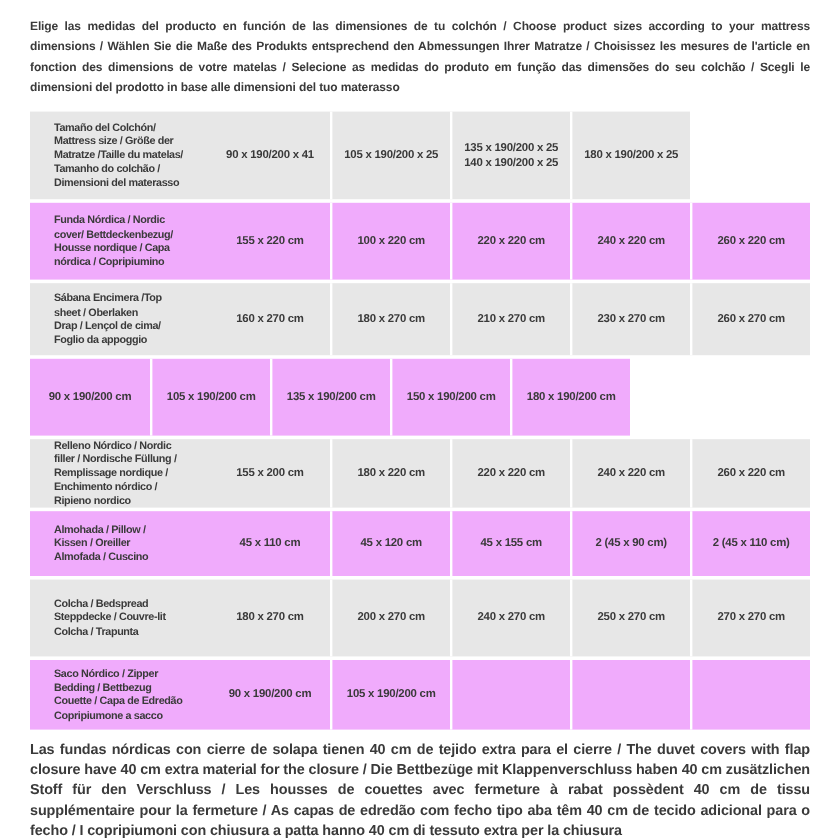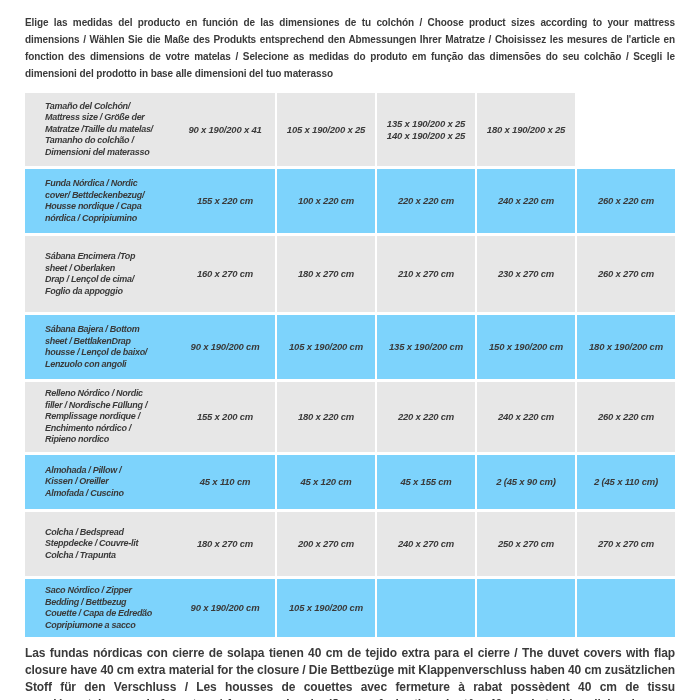--- a/index.html
+++ b/index.html
@@ -35,40 +35,39 @@
   .cell {
     box-sizing: border-box;
     display: flex;
     align-items: center;
     justify-content: center;
     text-align: center;
     font-size: 9.5px;
     line-height: 12px;
     letter-spacing: -0.2px;
     white-space: pre-line;
-    font-style: italic;
   }
   .cell.label {
     width: 150px;
     justify-content: flex-start;
     text-align: left;
     padding-left: 20px;
     font-size: 9px;
     line-height: 11.5px;
     letter-spacing: -0.3px;
   }
   .cell.val { width: 100px; padding: 2px; }
   .cell.val + .cell.val { border-left: 2px solid #ffffff; }
   .row.odd  .cell { background: #e7e7e7; }
-  .row.even .cell { background: #7dd3fc; }
+  .row.even .cell { background: #f0abfc; }
   .row:nth-child(1) .cell { height: 73px; }
   .row:nth-child(2) .cell { height: 64px; }
-  .row:nth-child(3) .cell { height: 76px; }
+  .row:nth-child(3) .cell { height: 60px; }
   .row:nth-child(4) .cell { height: 64px; }
-  .row:nth-child(5) .cell { height: 70px; }
+  .row:nth-child(5) .cell { height: 57px; }
   .row:nth-child(6) .cell { height: 54px; }
   .row:nth-child(7) .cell { height: 64px; }
   .row:nth-child(8) .cell { height: 58px; }
   .footnote {
     font-size: 12px;
     line-height: 17px;
     letter-spacing: -0.1px;
     text-align: justify;
     margin: 8px 0 0 0;
   }
@@ -113,24 +112,20 @@
 Drap / Lençol de cima/
 Foglio da appoggio</div>
       <div class="cell val">160 x 270 cm</div>
       <div class="cell val">180 x 270 cm</div>
       <div class="cell val">210 x 270 cm</div>
       <div class="cell val">230 x 270 cm</div>
       <div class="cell val">260 x 270 cm</div>
     </div>
 
     <div class="row even">
-      <div class="cell label">Sábana Bajera / Bottom
-sheet / BettlakenDrap
-housse / Lençol de baixo/
-Lenzuolo con angoli</div>
       <div class="cell val">90 x 190/200 cm</div>
       <div class="cell val">105 x 190/200 cm</div>
       <div class="cell val">135 x 190/200 cm</div>
       <div class="cell val">150 x 190/200 cm</div>
       <div class="cell val">180 x 190/200 cm</div>
     </div>
 
     <div class="row odd">
       <div class="cell label">Relleno Nórdico / Nordic
 filler / Nordische Füllung /

